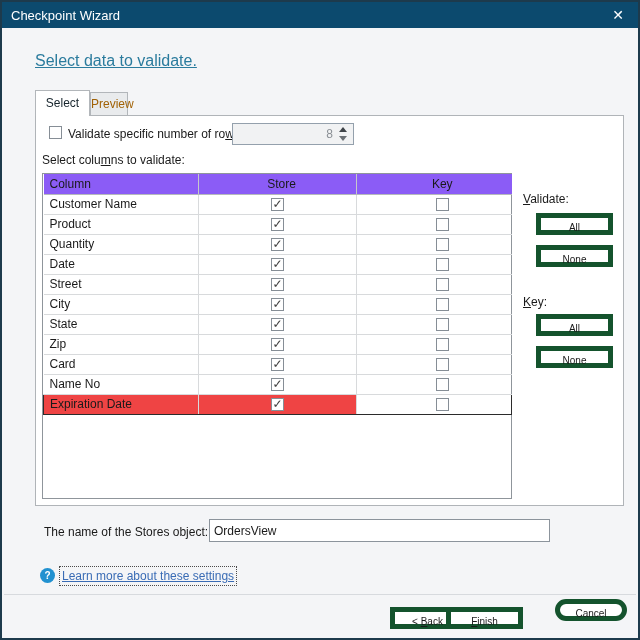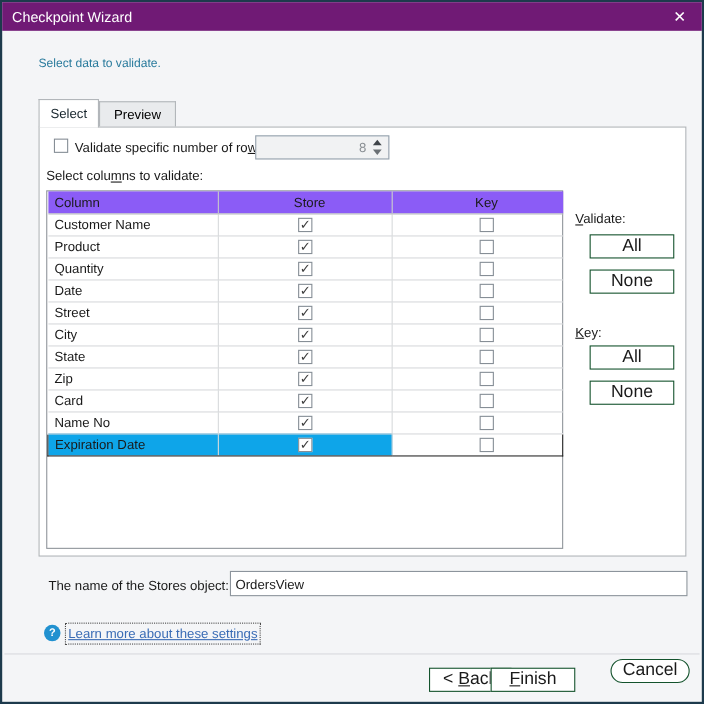--- a/index.html
+++ b/index.html
@@ -1,32 +1,32 @@
 <!DOCTYPE html>
 <html><head>
 <meta charset="utf-8">
 <style>
   html,body{margin:0;padding:0;width:640px;height:640px;overflow:hidden;
     font-family:"Liberation Sans",sans-serif;font-size:12px;color:#1a1a1a;}
   .dialog{position:relative;width:640px;height:640px;background:#f4f5f7;
     border:2px solid #1d3a4c;box-sizing:border-box;}
   
-  .titlebar{position:absolute;left:0;top:0;width:636px;height:26px;background:#701a75;
+  .titlebar{position:absolute;left:0;top:0;width:636px;height:26px;background:#0c4a6e;
     display:flex;align-items:center;}
   .titlebar .t{color:#ffffff;font-size:13px;padding-left:9px;}
   .close{position:absolute;right:10px;top:4px;width:20px;height:18px;color:#ffffff;
     font-size:14px;text-align:center;line-height:18px;cursor:default;}
   
-  .heading{position:absolute;left:33px;top:50px;font-size:11px;color:#2a7b9d;}
+  .heading{position:absolute;left:33px;top:50px;font-size:16px;color:#2a7b9d;text-decoration:underline;}
   
   .tab{position:absolute;box-sizing:border-box;text-align:center;font-size:12px;}
   .tab-select{left:33px;top:88px;width:55px;height:26px;background:#ffffff;
     border:1px solid #b2b6ba;border-bottom:none;z-index:3;line-height:24px;color:#16242c;}
-  .tab-preview{left:88px;top:90px;width:70px;height:24px;background:#e9ebed;
-    border:1px solid #b2b6ba;border-bottom:none;z-index:1;line-height:22px;color:#000000;}
+  .tab-preview{left:88px;top:90px;width:38px;height:24px;background:#e9ebed;
+    border:1px solid #b2b6ba;border-bottom:none;z-index:1;line-height:22px;color:#a16207;}
   
   .panel{position:absolute;left:33px;top:113px;width:589px;height:391px;background:#ffffff;
     border:1px solid #b0b4b8;box-sizing:border-box;z-index:2;}
   
   .cbx{display:inline-block;width:13px;height:13px;background:#ffffff;border:1px solid #868e96;
     box-sizing:border-box;font-size:12px;line-height:11px;text-align:center;color:#3f3f3f;
     vertical-align:middle;}
   .row-opt-cb{position:absolute;left:47px;top:124px;z-index:4;}
   .row-opt-label{position:absolute;left:66px;top:125px;z-index:4;}
   .mn{text-decoration:underline;text-underline-offset:1px;}
@@ -47,38 +47,38 @@
   table{border-collapse:collapse;table-layout:fixed;width:468px;}
   th,td{height:20px;padding:0;box-sizing:border-box;font-weight:normal;font-size:12px;}
   th{background:#8b5cf6;text-align:left;padding-left:8px;
     border-right:1px solid #c6c8ca;border-bottom:1px solid #b6b9bc;color:#1a1a1a;}
   th:last-child{border-right:none;}
   td{border-right:1px solid #d8dadc;border-bottom:1px solid #d8dadc;}
   td:last-child{border-right:none;}
   .c-name{width:155px;padding-left:6px;}
   .c-store{width:158px;text-align:center;}
   .c-key{width:155px;text-align:center;padding-left:16px;}
-  tr.selected .c-name,tr.selected .c-store{background:#0ea5e9;}
+  tr.selected .c-name,tr.selected .c-store{background:#ef4444;}
   tr.selected .c-key{background:#ffffff;}
   tr.selected td{border-top:1px solid #2b2b2b;border-bottom:1px solid #2b2b2b;}
   tr.selected td:first-child{border-left:1px solid #2b2b2b;}
   tr.selected td:last-child{border-right:1px solid #2b2b2b;}
   
   .side-label{position:absolute;z-index:4;}
   .lbl-validate{left:521px;top:190px;text-align:right;}
   .lbl-key{left:521px;top:293px;}
-  .btn{position:absolute;z-index:4;background:#ffffff;border:1px solid #14532d;
-    box-sizing:border-box;text-align:center;font-size:16px;color:#1a1a1a;cursor:default;}
+  .btn{position:absolute;z-index:4;background:#ffffff;border:5px solid #14532d;
+    box-sizing:border-box;text-align:center;font-size:10px;color:#1a1a1a;cursor:default;}
   .btn-all-v{left:534px;top:211px;width:77px;height:22px;line-height:20px;}
   .btn-none-v{left:534px;top:243px;width:77px;height:22px;line-height:20px;}
   .btn-all-k{left:534px;top:312px;width:77px;height:22px;line-height:20px;}
   .btn-none-k{left:534px;top:344px;width:77px;height:22px;line-height:20px;}
   
   .stores-label{position:absolute;left:42px;top:523px;}
-  .stores-input{position:absolute;left:207px;top:517px;width:416px;height:23px;
+  .stores-input{position:absolute;left:207px;top:517px;width:341px;height:23px;
     box-sizing:border-box;border:1px solid #8c949c;background:#ffffff;
     font-family:"Liberation Sans",sans-serif;font-size:12px;padding:0 4px;color:#1a1a1a;}
   
   .help-icon{position:absolute;left:38px;top:566px;width:15px;height:15px;border-radius:50%;
     background:#2191d0;color:#ffffff;font-size:10px;font-weight:bold;text-align:center;
     line-height:15px;}
   .help-link{position:absolute;left:60px;top:567px;color:#3a6cb5;text-decoration:underline;
     outline:1px dotted #4a4a4a;outline-offset:2px;cursor:default;}
   
   .divider{position:absolute;left:2px;right:2px;top:592px;height:1px;background:#d7dade;}

